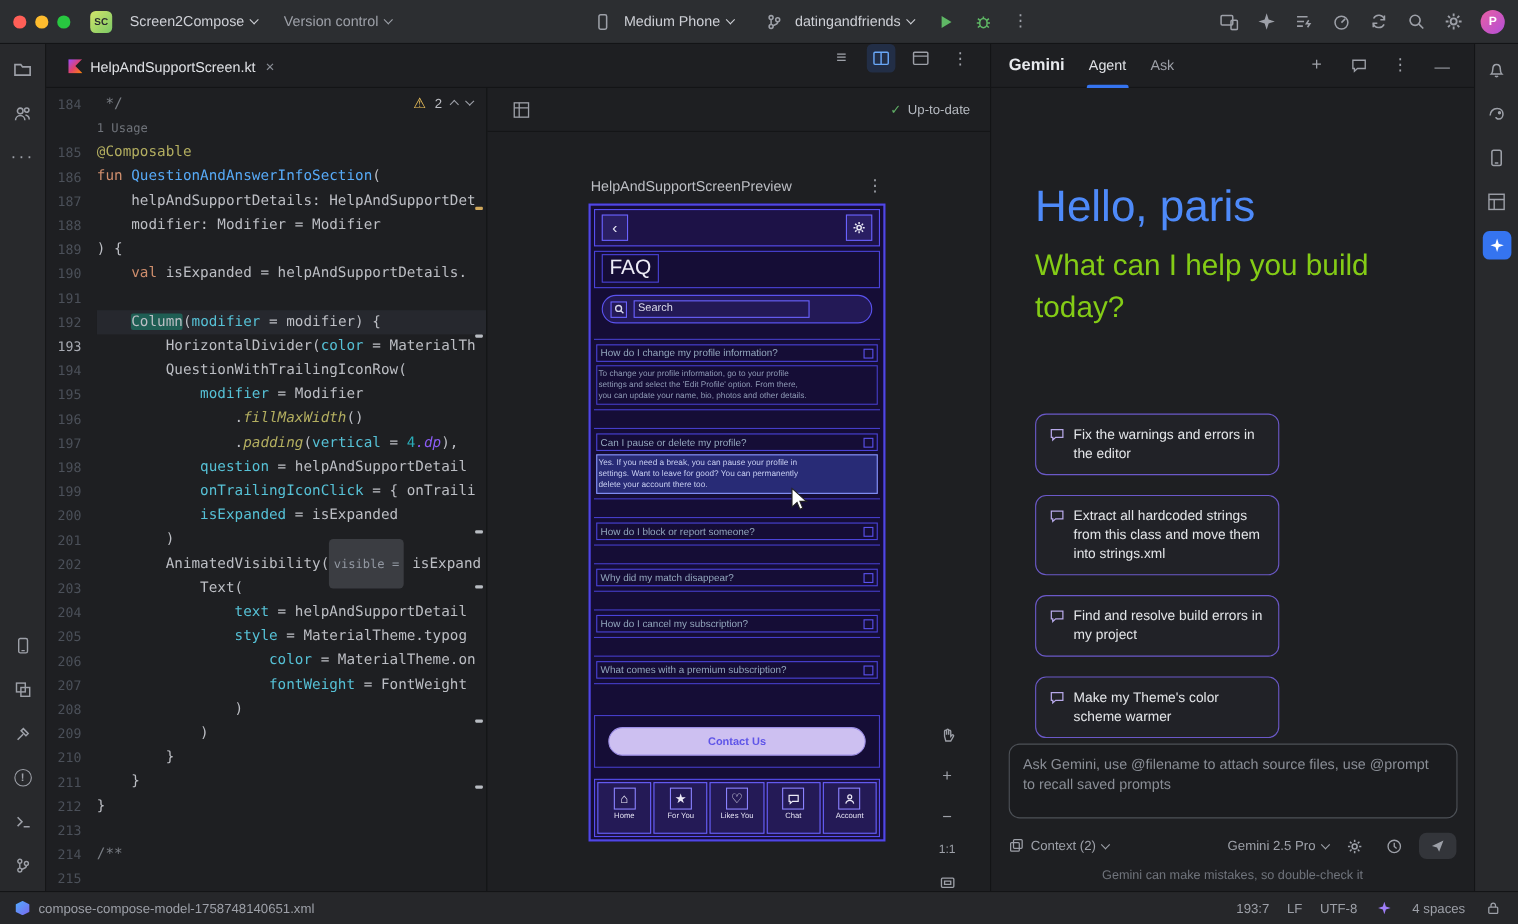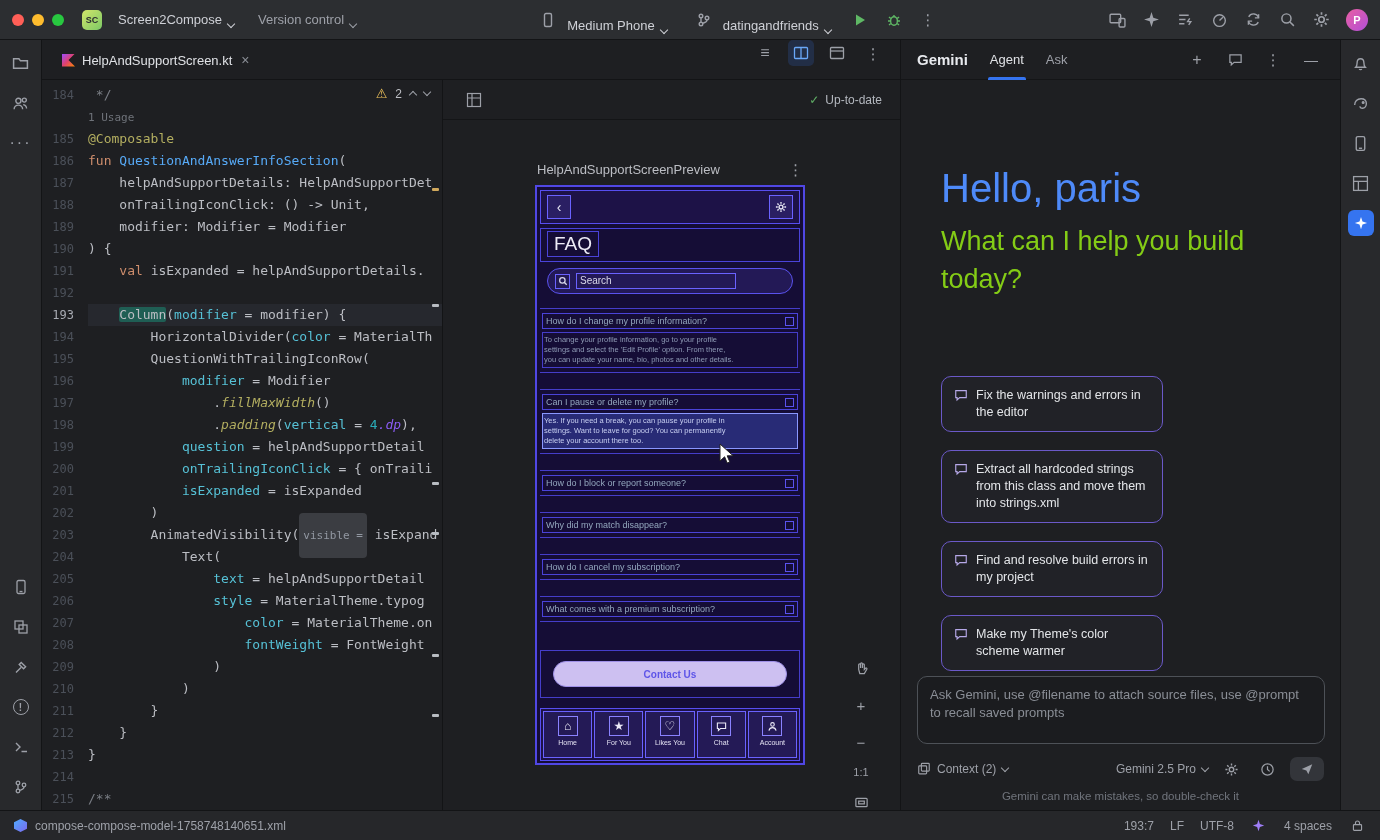--- a/index.html
+++ b/index.html
@@ -8,21 +8,21 @@
 i{font-style:normal}
 svg{display:block}
 .app{width:1380px;height:840px;display:flex;flex-direction:column}
 
 
 .titlebar{height:40px;background:#2c2e31;border-bottom:1px solid #131416;display:flex;align-items:center;padding:0 12px;gap:8px;flex:none}
 .traffic{display:flex;gap:8px;margin-right:10px}
 .tl{width:12px;height:12px;border-radius:50%}
 .tl.red{background:#ff5f57}.tl.yellow{background:#febc2e}.tl.green{background:#28c840}
 .sc-badge{width:20px;height:20px;border-radius:5px;background:linear-gradient(135deg,#d2e56a,#7cc966);color:#2b2d30;font-size:9px;font-weight:700;display:flex;align-items:center;justify-content:center}
-.tb-btn{display:flex;align-items:flex-end;gap:6px;font-size:13px;color:#ced0d6;padding:4px 8px;border-radius:6px}
+.tb-btn{display:flex;align-items:center;gap:6px;font-size:13px;color:#ced0d6;padding:4px 8px;border-radius:6px}
 .tb-btn.dim{color:#9da0a8}
 .chev{display:inline-block;width:6px;height:6px;border-right:1.4px solid currentColor;border-bottom:1.4px solid currentColor;transform:rotate(45deg);margin-top:-3px}
 .chev.up{transform:rotate(-135deg);margin-top:3px}
 .tb-spacer{flex:1}
 .icon-btn{width:26px;height:26px;display:flex;align-items:center;justify-content:center;border-radius:5px;color:#9da0a8}
 .kebab{font-size:15px;color:#9da0a8;line-height:1}
 .avatar{width:22px;height:22px;border-radius:50%;background:linear-gradient(135deg,#e95fa3,#b24fd8);color:#fff;font-size:11px;font-weight:700;display:flex;align-items:center;justify-content:center;margin-left:4px}
 .tb-icons{display:flex;align-items:center;gap:8px}
 
 
@@ -351,21 +351,20 @@
               <div class="ln">213</div>
               <div class="ln">214</div>
               <div class="ln">215</div>
             </div>
           <div class="code">
               <div class="cl"><span class="tk-cmt"> */</span></div>
               <div class="cl"><span class="tk-use">1 Usage</span></div>
               <div class="cl"><span class="tk-ann">@Composable</span></div>
               <div class="cl"><span class="tk-kw">fun </span><span class="tk-fn">QuestionAndAnswerInfoSection</span><span class="tk-def">(</span></div>
               <div class="cl"><span class="tk-def">    helpAndSupportDetails: HelpAndSupportDet</span></div>
-              <div class="cl"><span class="tk-def">    onTrailingIconClick: () -&gt; Unit,</span></div>
               <div class="cl"><span class="tk-def">    modifier: Modifier = Modifier</span></div>
               <div class="cl"><span class="tk-def">) {</span></div>
               <div class="cl"><span class="tk-def">    </span><span class="tk-kw">val </span><span class="tk-def">isExpanded = helpAndSupportDetails.</span></div>
               <div class="cl"></div>
               <div class="cl cur"><span class="tk-def">    </span><span class="tk-hl">Column</span><span class="tk-def">(</span><span class="tk-nam">modifier</span><span class="tk-def"> = modifier) {</span></div>
               <div class="cl"><span class="tk-def">        HorizontalDivider(</span><span class="tk-nam">color</span><span class="tk-def"> = MaterialTh</span></div>
               <div class="cl"><span class="tk-def">        QuestionWithTrailingIconRow(</span></div>
               <div class="cl"><span class="tk-nam">            modifier</span><span class="tk-def"> = Modifier</span></div>
               <div class="cl"><span class="tk-def">                .</span><span class="tk-ext">fillMaxWidth</span><span class="tk-def">()</span></div>
               <div class="cl"><span class="tk-def">                .</span><span class="tk-ext">padding</span><span class="tk-def">(</span><span class="tk-nam">vertical</span><span class="tk-def"> = </span><span class="tk-num">4</span><span class="tk-prop">.dp</span><span class="tk-def">),</span></div>

